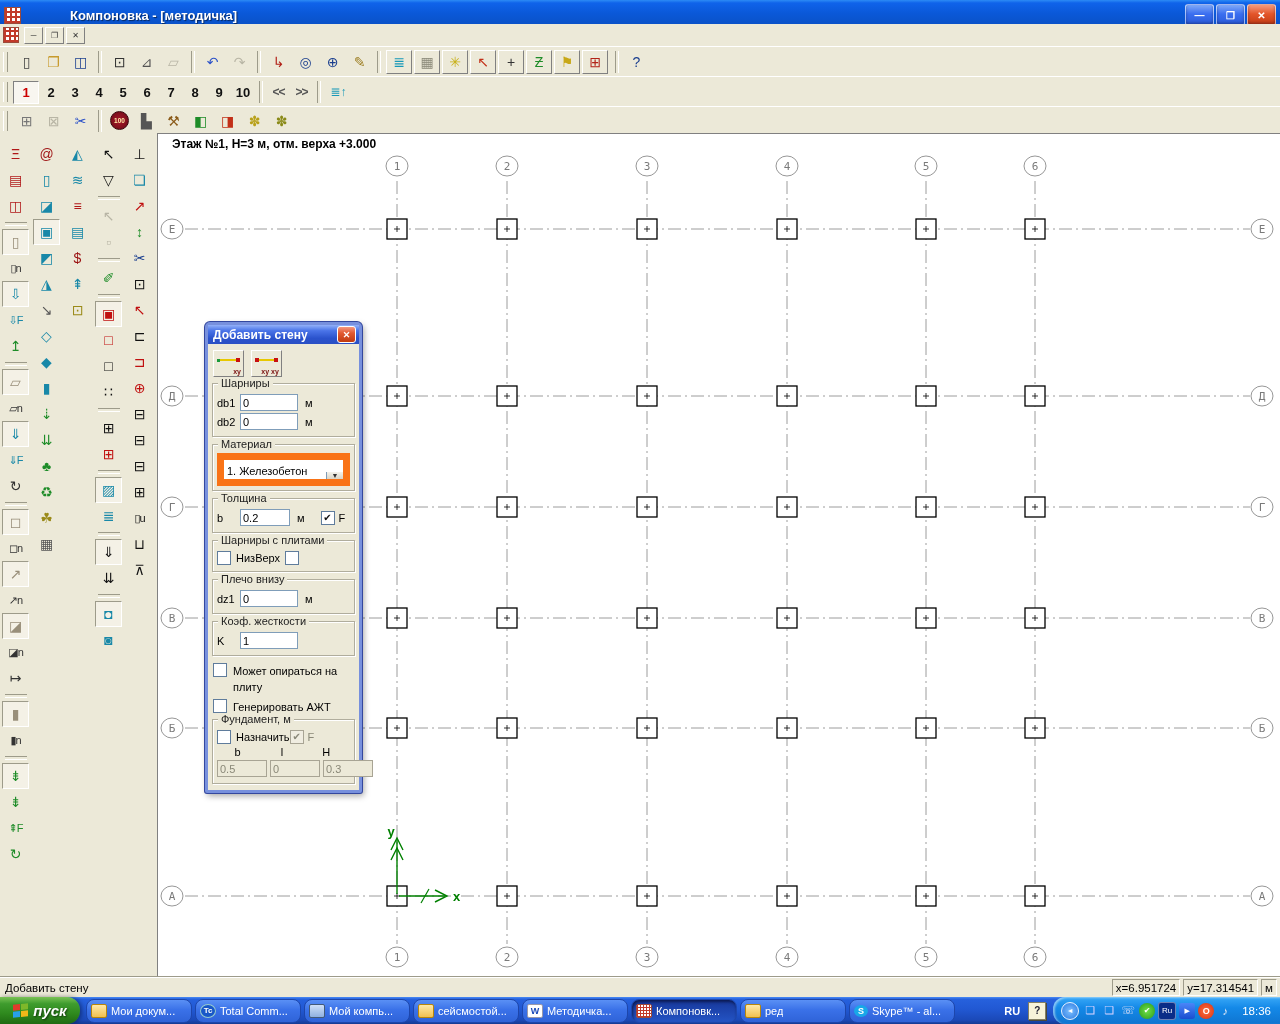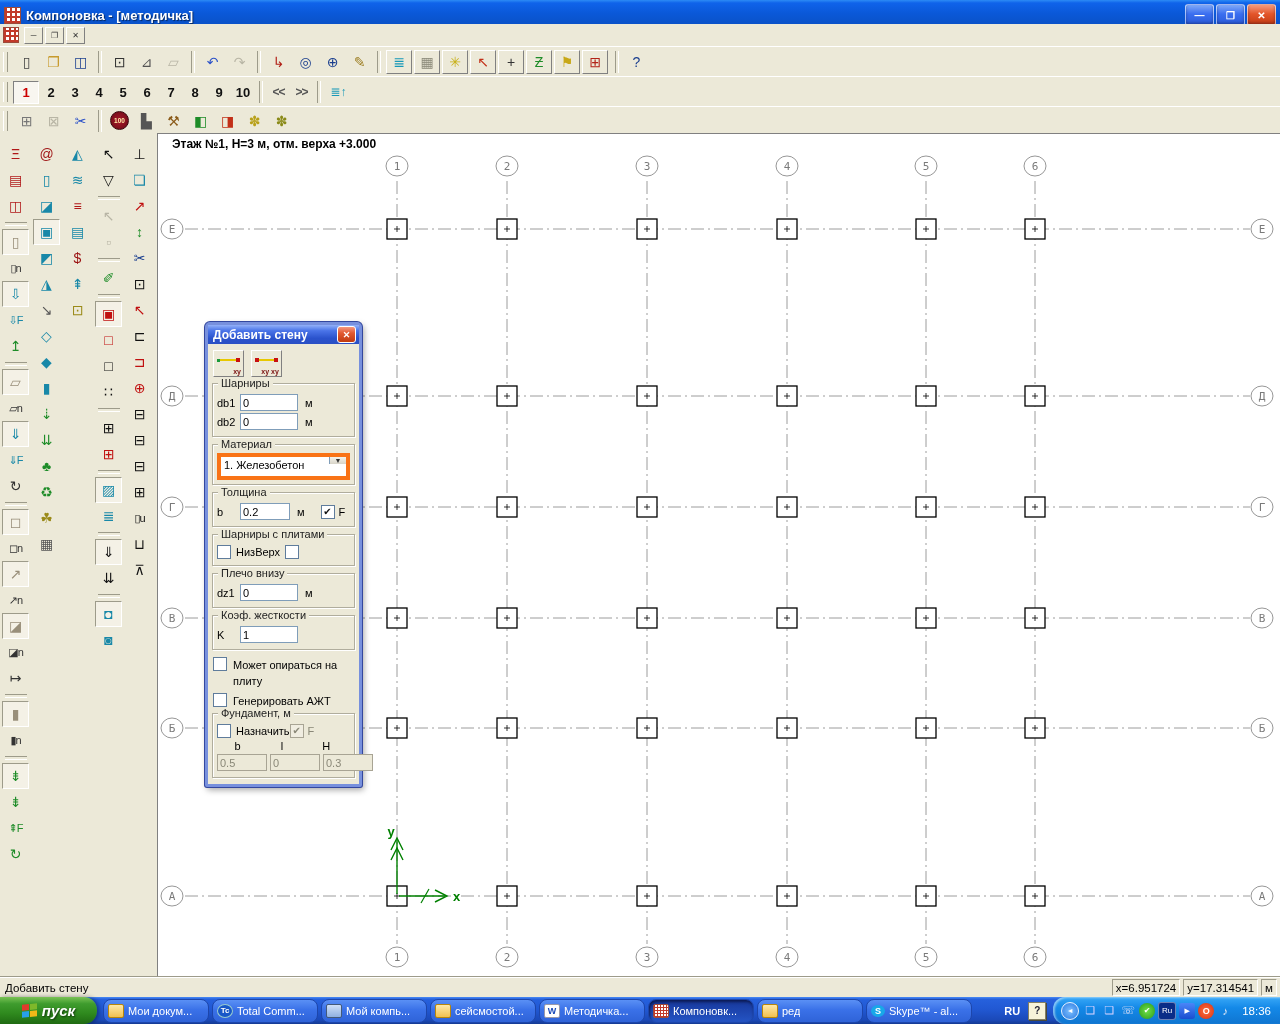--- a/index.html
+++ b/index.html
@@ -1,20 +1,20 @@
 <!DOCTYPE html>
 <html><head>
 <meta charset="utf-8">
 <style>
   html,body{margin:0;padding:0;}
   .screen{position:relative;width:1280px;height:1024px;overflow:hidden;background:#ECE9D8;
     font-family:"Liberation Sans",sans-serif;-webkit-font-smoothing:antialiased;}
   
   .titlebar{position:absolute;left:0;top:0;width:100%;height:30px;display:flex;align-items:center;
-    background:linear-gradient(180deg,#2c8bf5 0%,#0f63ea 10%,#0a58d8 45%,#0a52c8 80%,#0743a8 100%);}
+    background:linear-gradient(180deg,#2c8bf5 0%,#0f63ea 10%,#0a58d8 45%,#0a52c8 80%,#0743a8 100%);gap:44px;}
   .appico{width:15px;height:15px;margin:0 5px 0 4px;background:#fff;border:1px solid #9c4a3a;flex:none;
     background-image:repeating-linear-gradient(0deg,#c23a2a 0 2px,transparent 2px 5px),
                      repeating-linear-gradient(90deg,#c23a2a 0 2px,transparent 2px 5px);}
   .ttext{color:#fff;font-weight:bold;font-size:13px;text-shadow:1px 1px 1px rgba(0,0,0,.55);flex:1;}
   .tbtns{display:flex;margin-right:4px;gap:2px;}
   .tbtn{width:27px;height:20px;border-radius:3px;display:flex;align-items:center;justify-content:center;
     color:#fff;font-size:10px;font-weight:bold;border:1px solid rgba(255,255,255,.55);
     background:linear-gradient(180deg,#7fa9f8 0%,#3a6ef0 45%,#2a5ad8 100%);box-shadow:inset 0 -2px 3px rgba(0,0,30,.35);}
   .tbtn.close{background:linear-gradient(180deg,#f59b7d 0%,#e3552a 45%,#c23a12 100%);}
   
@@ -78,40 +78,40 @@
     margin:0 1px 7px 1px;padding:8px 4px 4px 4px;}
   .grp>.lbl{position:absolute;top:-7px;left:5px;background:#ECE9D8;padding:0 3px;font-size:11px;color:#222;}
   .frow{display:flex;align-items:center;margin:2px 0;}
   .fl{width:23px;flex:none;}
   .fi{width:52px;height:15px;border:1px solid #7F9DB9;font-size:11px;padding:0 2px;font-family:"Liberation Sans",sans-serif;background:#fff;}
   .fi.dis{background:#ece9d8;border-color:#a8a494;color:#8a8878;}
   .un{margin-left:7px;}
   .cb{width:12px;height:12px;flex:none;background:#fff;border:1px solid #5f7c9c;display:flex;align-items:center;
     justify-content:center;font-size:10px;color:#111;line-height:10px;}
   .cb.gray{background:#f0ede1;border-color:#a8a494;color:#8a8878;}
-  .combo{display:flex;height:19px;border:4px solid #f97316;background:#fff;align-items:flex-start;}
+  .combo{display:flex;height:19px;border:7px solid #f97316;background:#fff;align-items:flex-end;}
   .cval{flex:1;padding:2px 3px;white-space:nowrap;overflow:hidden;}
   .cbtn{width:16px;background:linear-gradient(#f4f2ea,#d8d4c8);border-left:1px solid #7F9DB9;display:flex;
     align-items:center;justify-content:center;font-size:7px;color:#333;}
   .opt{display:flex;align-items:flex-start;margin:3px 2px 4px 2px;gap:6px;}
   .opt .olbl{line-height:16px;}
   .spread{justify-content:flex-start;}
   .fhdr{display:flex;margin:2px 0 0 0;}
   .fhdr span{width:46px;text-align:center;margin-right:3px;}
   .gr{color:#8a8878;}
   
   .statusbar{position:absolute;left:0;top:977px;width:100%;height:20px;background:#ECE9D8;border-top:1px solid #fff;
     box-shadow:0 -1px 0 #9d9b8a;display:flex;align-items:center;font-size:11.5px;padding:0 3px;box-sizing:border-box;}
   .shint{flex:1;padding-left:2px;}
   .scell{height:15px;border:1px solid;border-color:#9d9b8a #fff #fff #9d9b8a;display:flex;align-items:center;
     padding:0 3px;margin-left:3px;white-space:nowrap;}
   
   .taskbar{position:absolute;left:0;top:997px;width:100%;height:27px;display:flex;align-items:center;
     background:linear-gradient(180deg,#4a8cf5 0%,#2661dd 8%,#2158d3 45%,#1b49b8 85%,#143a92 100%);}
-  .startbtn{height:27px;width:97px;flex:none;display:flex;align-items:center;justify-content:center;gap:5px;
+  .startbtn{height:27px;width:80px;flex:none;display:flex;align-items:center;justify-content:center;gap:5px;
     border-radius:0 13px 13px 0;background:linear-gradient(180deg,#79c255 0%,#3f9c2e 25%,#2f8a1e 60%,#1f6a12 100%);
     box-shadow:2px 0 4px rgba(0,0,20,.4);color:#fff;font-weight:bold;font-style:italic;font-size:15px;
     text-shadow:1px 1px 2px rgba(0,0,0,.6);}
   .flag{width:15px;height:14px;display:grid;grid-template-columns:7px 7px;grid-template-rows:6px 6px;gap:1px;transform:skewY(-6deg);}
   .flag i{display:block;}
   .flag .r{background:#e23a2c;}.flag .g{background:#7eb82a;}.flag .b{background:#28a0e8;}.flag .y{background:#f0b818;}
   .tasks{display:flex;flex:1;margin-left:6px;gap:3px;overflow:hidden;}
   .task{width:104px;flex:none;height:22px;border-radius:8px;display:flex;align-items:center;
     background:linear-gradient(180deg,#5a90f5,#3a71e8 45%,#2f63d8);border:1px solid #1d46ab;
     color:#fff;font-size:11px;overflow:hidden;white-space:nowrap;}

